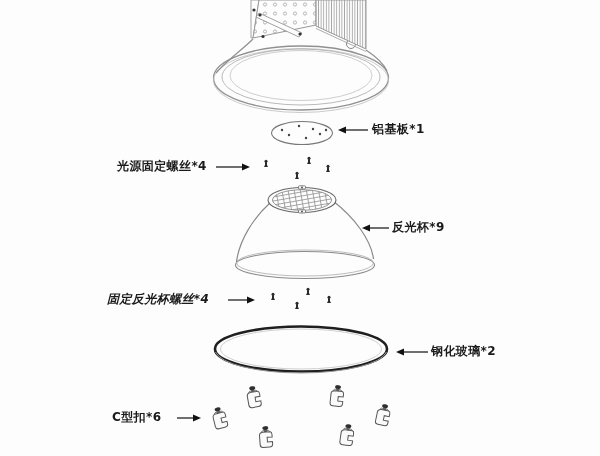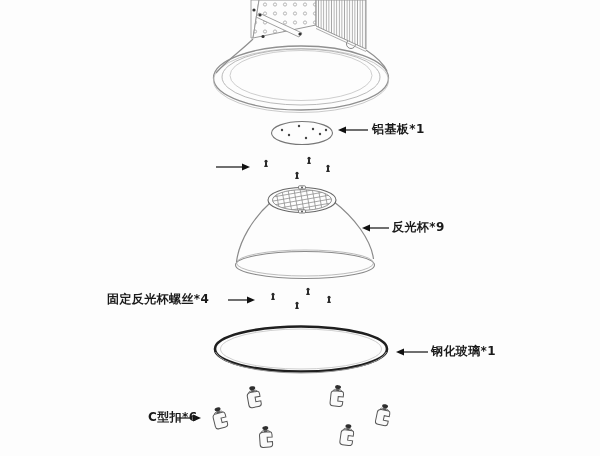--- a/index.html
+++ b/index.html
@@ -181,17 +181,18 @@
         <polygon points="396,352 404,348.5 404,355.5" fill="#111" stroke="none"></polygon>
       </g>
       <g>
         <line x1="177" y1="418" x2="194" y2="418"></line>
         <polygon points="201,418 193,414.5 193,421.5" fill="#111" stroke="none"></polygon>
       </g>
     </g>
   </svg>
 
   <div class="callout" style="left:372px;top:122px;">铝基板*1</div>
+  <div class="callout" style="left:117px;top:159px;">光源固定螺丝*4</div>
   <div class="callout" style="left:392px;top:220px;">反光杯*9</div>
-  <div class="callout" style="left:107px;top:292px;">固定反光杯螺丝*4</div>
-  <div class="callout" style="left:431px;top:344px;">钢化玻璃*1</div>
-  <div class="callout" style="left:112px;top:410px;margin-left:36px;">C型扣*6</div>
+  <div class="callout" style="left:107px;top:292px;font-style:italic;">固定反光杯螺丝*4</div>
+  <div class="callout" style="left:431px;top:344px;">钢化玻璃*2</div>
+  <div class="callout" style="left:112px;top:410px;">C型扣*6</div>
 </div>
 
 </body></html>

